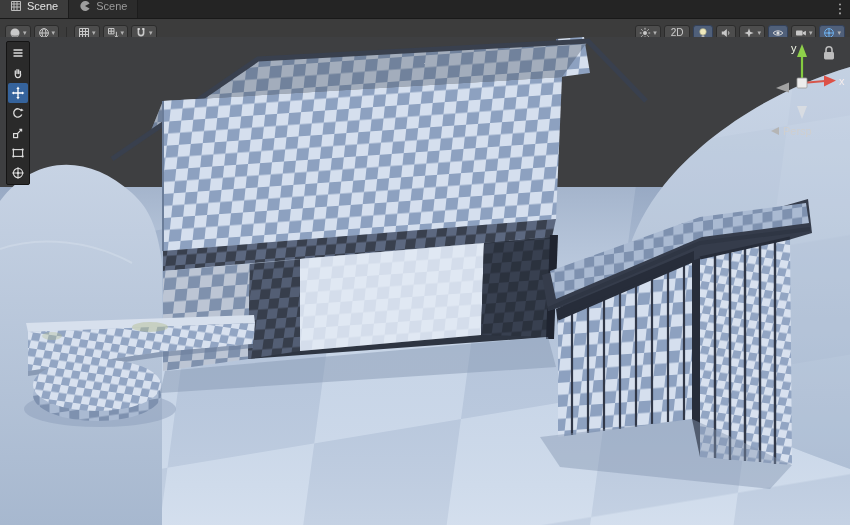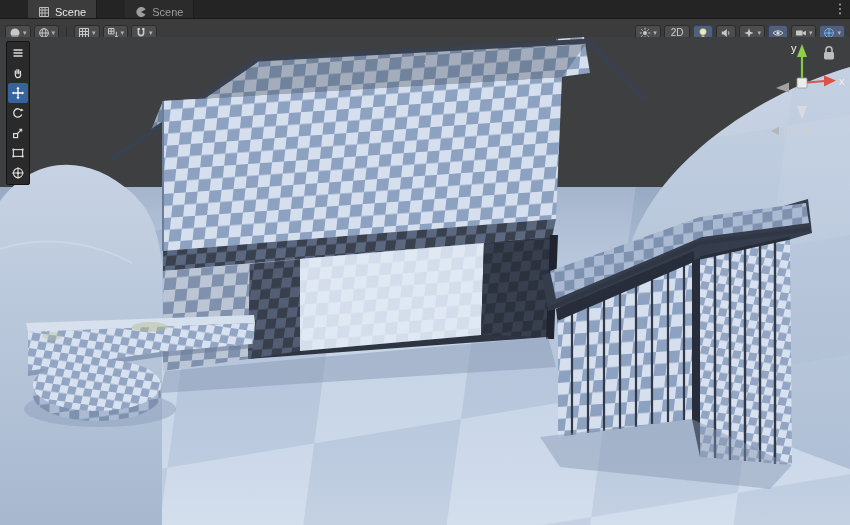--- a/index.html
+++ b/index.html
@@ -2,22 +2,22 @@
 <html><head>
 <meta charset="utf-8">
 <style>
   * { margin:0; padding:0; box-sizing:border-box; }
   html,body { background:#1e1e1e; font-family:"Liberation Sans", sans-serif; }
   #app { position:relative; width:850px; height:525px; overflow:hidden; background:#3e3f41; }
 
   
   .tabbar { position:absolute; top:0; left:0; right:0; height:19px; background:#242424;
             border-bottom:1px solid #191919; display:flex; align-items:stretch; }
-  .tab { display:flex; align-items:flex-end; gap:5px; padding:0 10px; font-size:11px;
-         color:#9b9b9b; background:#2b2b2b; border-right:1px solid #1c1c1c;margin-left:28px; }
+  .tab { display:flex; align-items:flex-start; gap:5px; padding:0 10px; font-size:11px;
+         color:#9b9b9b; background:#2b2b2b; border-right:1px solid #1c1c1c; }
   .tab.active { background:#3c3c3c; color:#e6e6e6; }
   .tabbar-spacer { flex:1; }
   .kebab { width:20px; color:#cfcfcf; font-size:13px; line-height:18px; text-align:center; }
 
   
   .toolbar { position:absolute; top:19px; left:0; right:0; height:28px; background:#3c3c3c;
              border-bottom:1px solid #242424; display:flex; align-items:center; padding:0 5px; gap:3px; }
   .tbtn { height:15px; display:flex; align-items:center; gap:2px; padding:0 3px;
           background:#4d4d4d; border:1px solid #2c2c2c; border-radius:3px; color:#c8c8c8; }
   .tbtn.toggled { background:#50607a; border-color:#33415a; }

